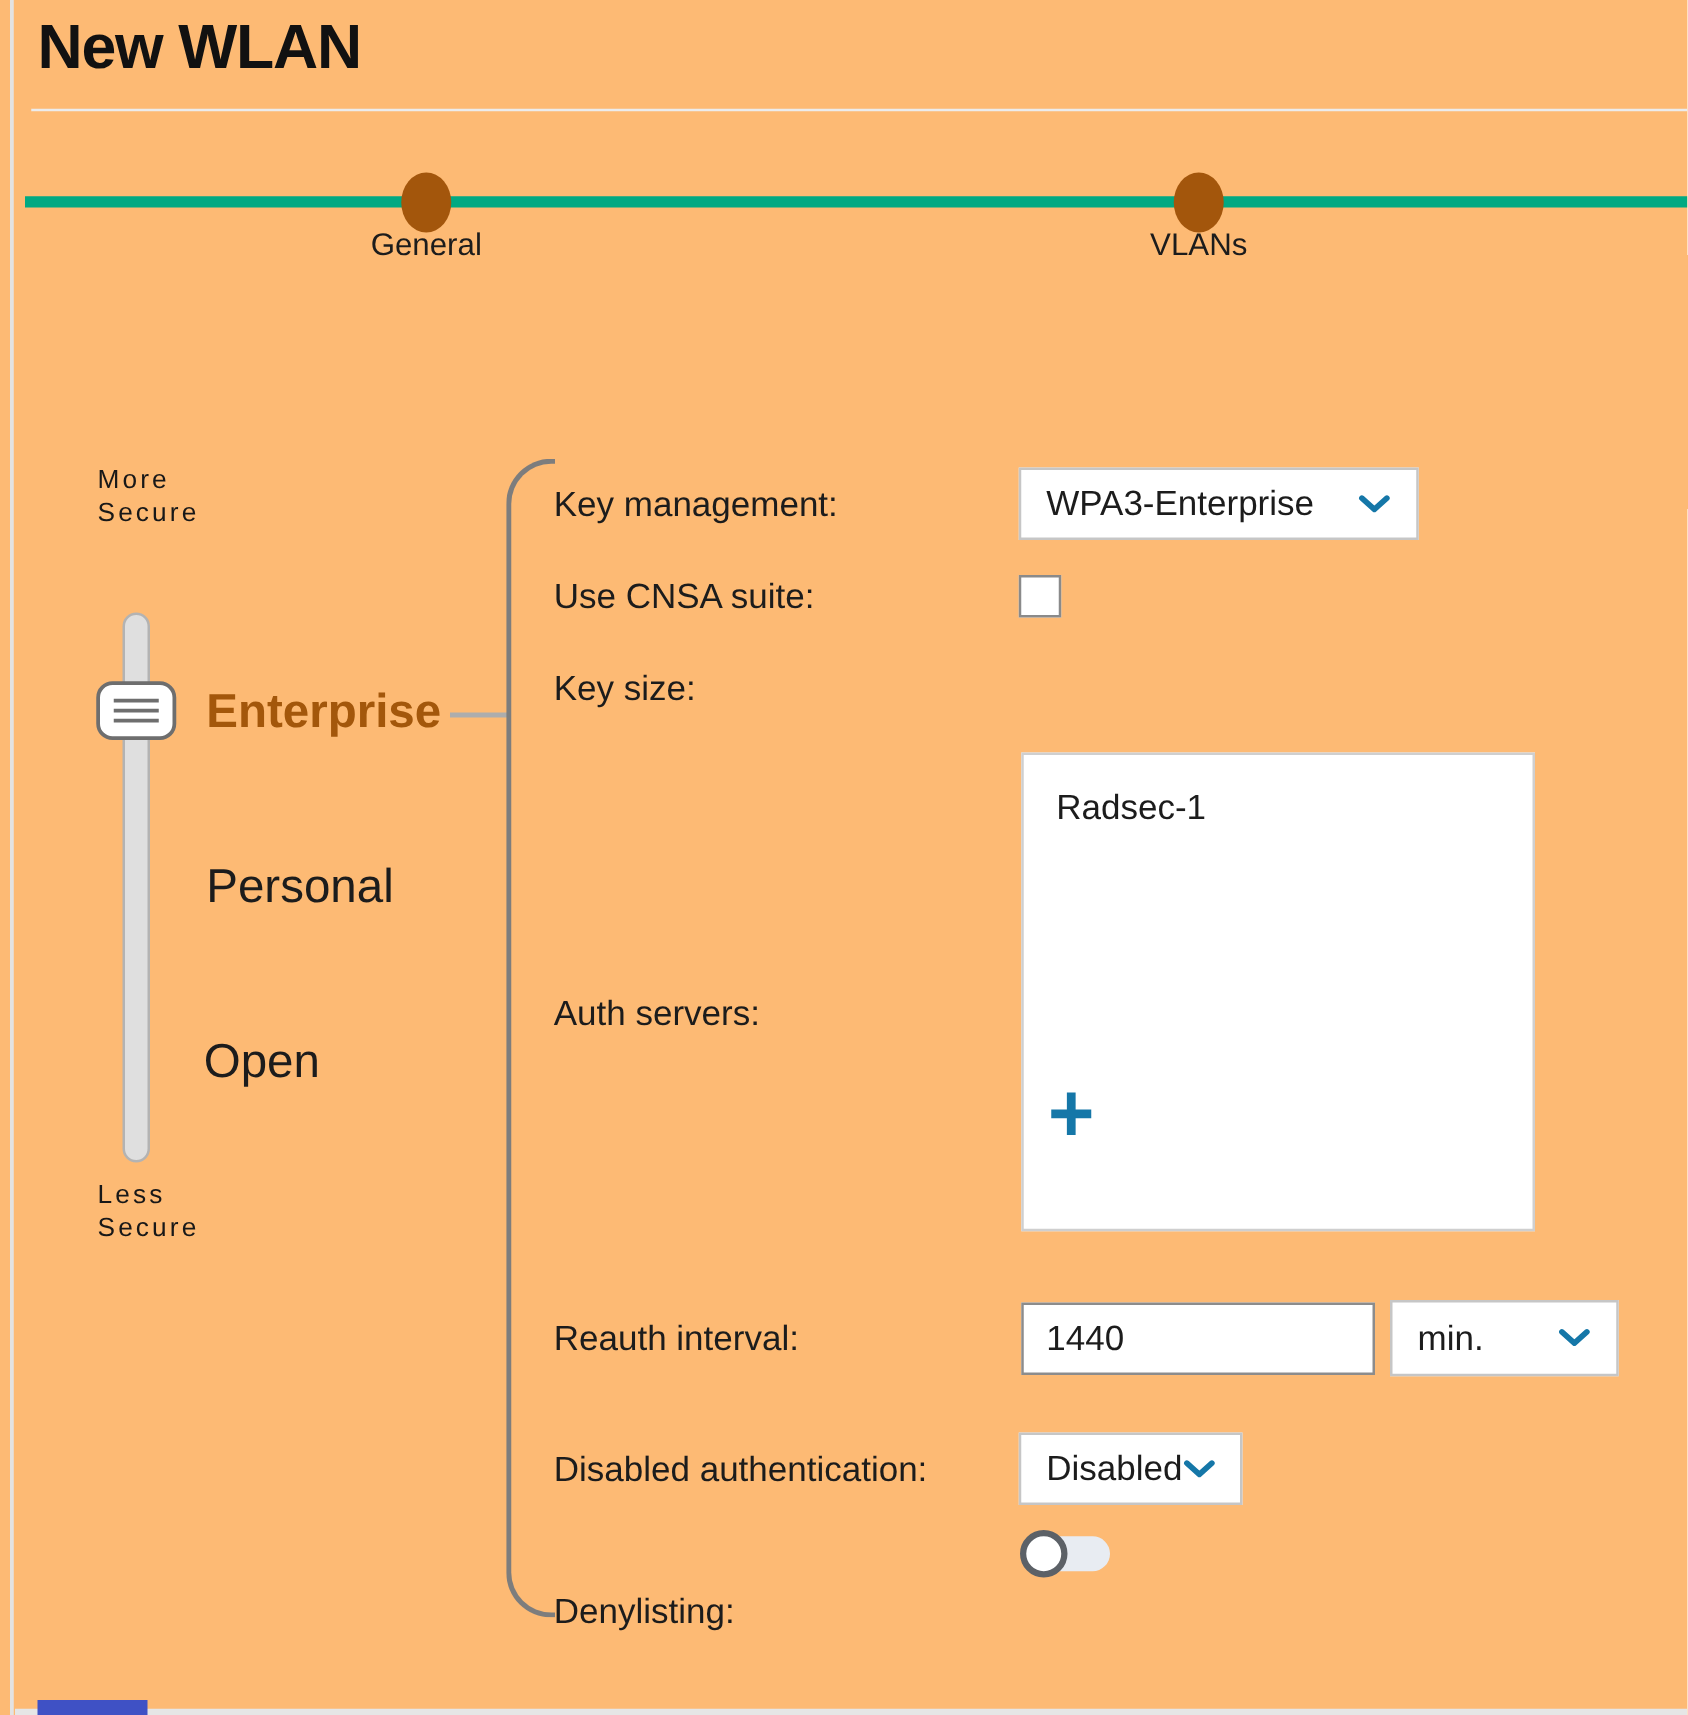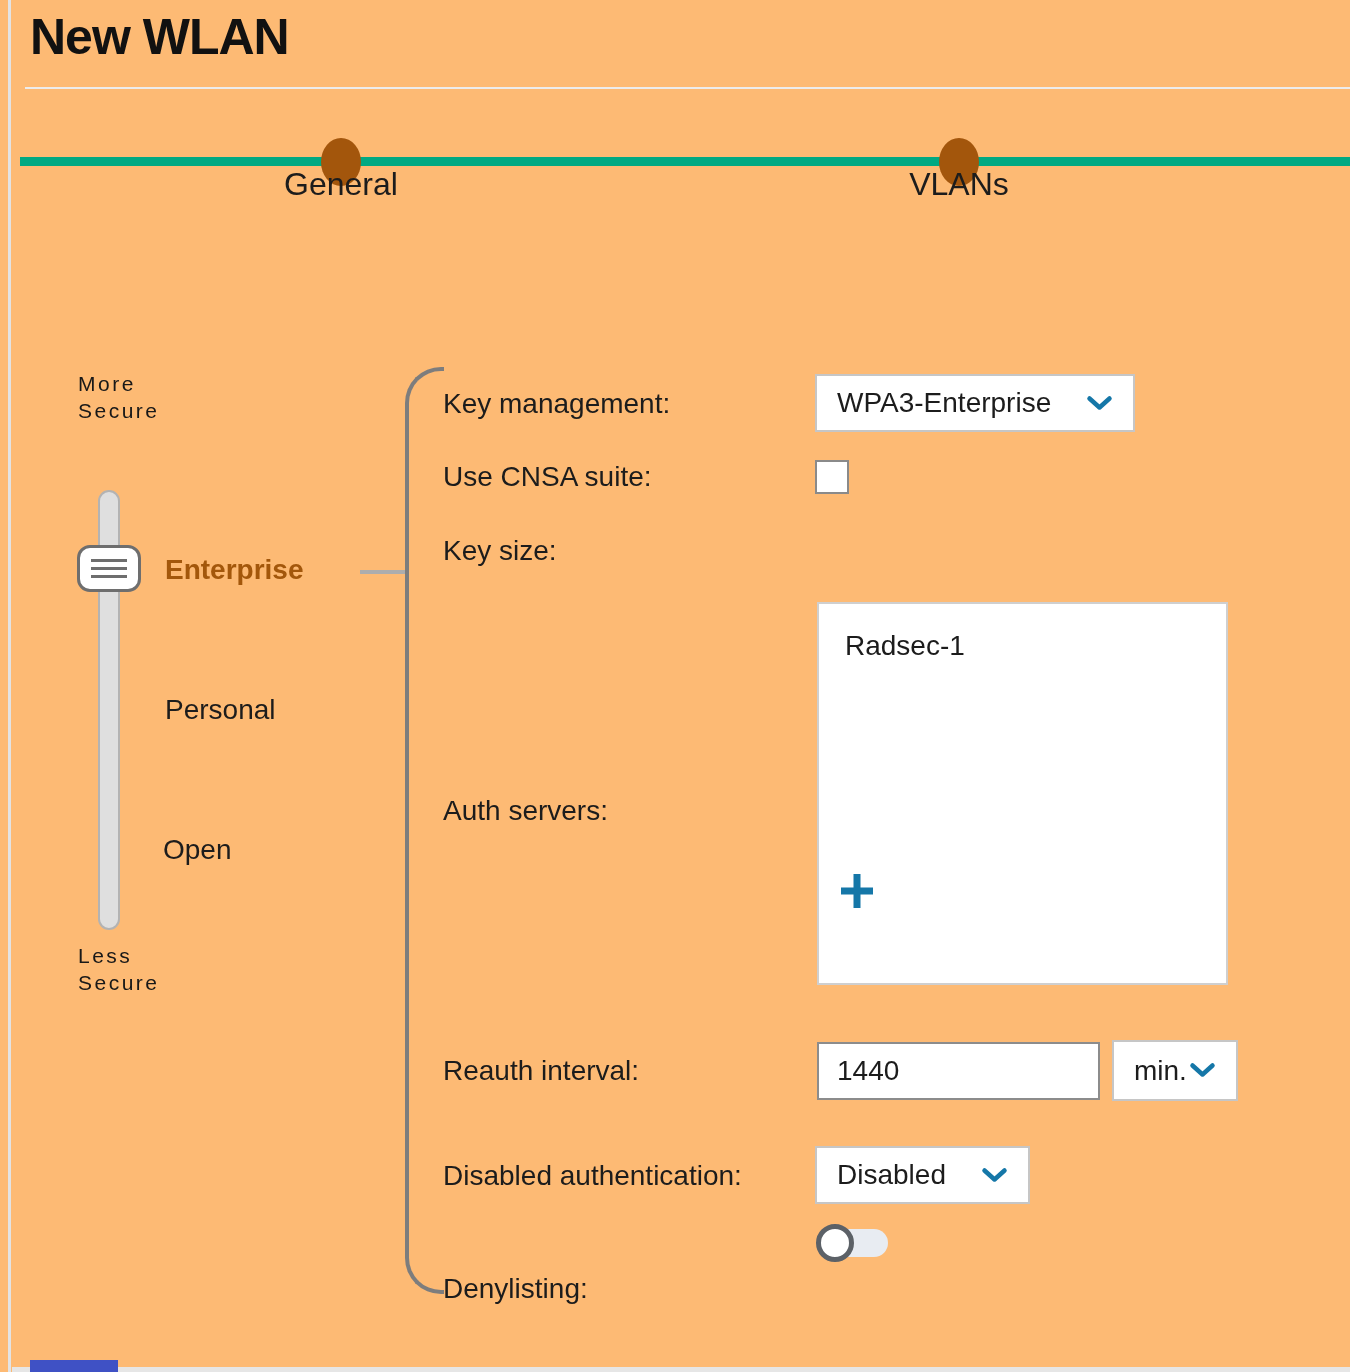--- a/index.html
+++ b/index.html
@@ -7,27 +7,27 @@
     position:relative;width:1350px;height:1372px;background:#fdba74;overflow:hidden;
     font-family:"Liberation Sans","DejaVu Sans",sans-serif;color:#1c1c1c;
   }
   .abs{position:absolute;}
   
   .page-title{left:30px;top:8px;font-size:50px;font-weight:700;letter-spacing:-1px;color:#111;}
   .title-divider{left:25px;top:87px;right:0;height:2px;background:#ececec;}
   
   .stepper-line{left:20px;top:157px;right:0;height:9px;background:#01a982;}
   .step-dot{width:40px;height:48px;border-radius:50%;background:#a3560c;top:138px;}
-  .step-label{top:166px;font-size:32px;color:#1c1c1c;transform:translateX(-50%);white-space:nowrap;}
+  .step-label{top:182px;font-size:25px;color:#1c1c1c;transform:translateX(-50%);white-space:nowrap;}
   
   .sec-caption{font-size:21px;letter-spacing:2.5px;line-height:1.3;color:#181818;width:140px;}
   .slider-track{left:98px;top:490px;width:22px;height:440px;background:#dfdfdf;border:2px solid #b3b3b3;border-radius:12px;box-sizing:border-box;}
   .slider-handle{left:77px;top:545px;width:64px;height:47px;background:#ffffff;border:3px solid #6e6e6e;border-radius:13px;box-sizing:border-box;display:flex;flex-direction:column;justify-content:center;align-items:center;gap:5px;}
   .slider-handle .grip{width:36px;height:3px;background:#6e6e6e;}
-  .sec-option{left:165px;font-size:28px;transform:translateY(-50%);white-space:nowrap;color:#1c1c1c;}
+  .sec-option{left:165px;font-size:38px;transform:translateY(-50%);white-space:nowrap;color:#1c1c1c;}
   .sec-option.selected{font-weight:700;color:#a3570b;}
   .connector{left:360px;top:570px;width:46px;height:4px;background:#adadad;}
   .bracket{left:405px;top:367px;width:39px;height:927px;border-left:4px solid #7d7d7d;border-top:4px solid #7d7d7d;border-bottom:4px solid #7d7d7d;border-radius:36px 0 0 36px;box-sizing:border-box;}
   
   .form-label{left:443px;font-size:28px;color:#1c1c1c;transform:translateY(-50%);white-space:nowrap;}
   .select{background:#fff;border:2px solid #c6c6c6;box-sizing:border-box;display:flex;align-items:center;padding:0 20px;font-size:28px;color:#1c1c1c;}
   .select .val{white-space:nowrap;}
   .select .chev{margin-left:auto;display:flex;align-items:center;}
   .checkbox{left:815px;top:460px;width:34px;height:34px;background:#fff;border:2px solid #8a8a8a;box-sizing:border-box;}
   .auth-box{left:817px;top:602px;width:411px;height:383px;background:#fff;border:2px solid #cfcfcf;box-sizing:border-box;}
@@ -93,31 +93,31 @@
       <span style="display:flex;">
         <svg width="36" height="42" viewBox="0 0 36 42">
             <path d="M18 4 L18 38 M2 21 L34 21" fill="none" stroke="#1577a8" stroke-width="7"></path>
           </svg>
       </span>
     </button>
   </div>
 
   <div class="abs form-label" style="top:1071px;">Reauth interval:</div>
   <input class="abs text-input" type="text" value="1440" style="">
-  <div class="abs select" style="left:1112px;top:1040px;width:126px;height:61px;">
+  <div class="abs select" style="left:1112px;top:1040px;width:183px;height:61px;">
     <span class="val">min.</span>
     <span class="chev">
       <svg width="27" height="17" viewBox="0 0 27 17">
           <path d="M3.5 3.5 L13.5 12.5 L23.5 3.5" fill="none" stroke="#1577a8" stroke-width="4.5" stroke-linecap="round" stroke-linejoin="round"></path>
         </svg>
     </span>
   </div>
 
   <div class="abs form-label" style="top:1176px;">Disabled authentication:</div>
-  <div class="abs select" style="left:815px;top:1146px;width:215px;height:58px;">
+  <div class="abs select" style="left:815px;top:1146px;width:179px;height:58px;">
     <span class="val">Disabled</span>
     <span class="chev">
       <svg width="27" height="17" viewBox="0 0 27 17">
           <path d="M3.5 3.5 L13.5 12.5 L23.5 3.5" fill="none" stroke="#1577a8" stroke-width="4.5" stroke-linecap="round" stroke-linejoin="round"></path>
         </svg>
     </span>
   </div>
 
   <div class="abs form-label" style="top:1289px;text-align:right;">Denylisting:</div>
   <div class="abs toggle">

